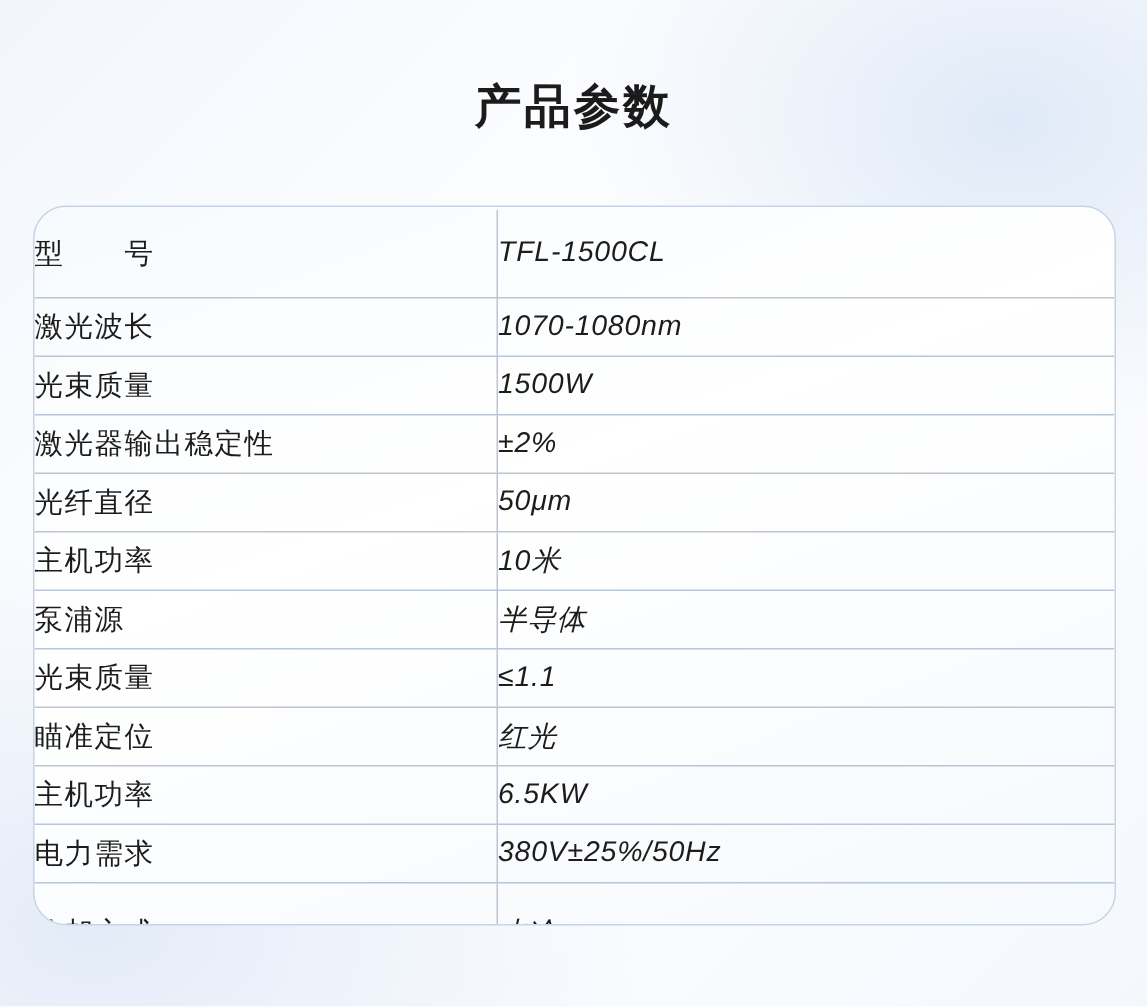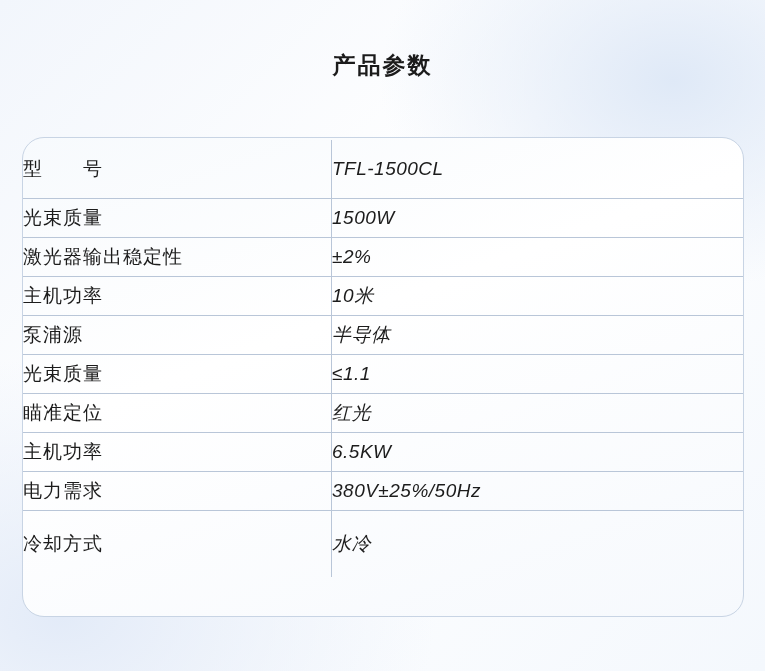--- a/index.html
+++ b/index.html
@@ -18,21 +18,21 @@
     width: 765px;
     height: 671px;
     background:
       radial-gradient(ellipse 420px 300px at 88% 12%, #dfe9f7 0%, rgba(223,233,247,0) 70%),
       radial-gradient(ellipse 520px 360px at 8% 92%, #e3ebf8 0%, rgba(227,235,248,0) 72%),
       linear-gradient(135deg, #f2f6fc 0%, #ffffff 45%, #f4f8fd 100%);
     box-sizing: border-box;
   }
   .title {
     text-align: center;
-    font-size: 23px;
+    font-size: 31px;
     font-weight: bold;
     color: #1b1b1b;
     letter-spacing: 2px;
     padding-top: 52px;
     line-height: 1.2;
   }
   .table-card {
     position: absolute;
     left: 22px;
     top: 137px;
@@ -90,26 +90,34 @@
   <div class="title">产品参数</div>
 
   <div class="table-card">
     <table class="spec">
       <tbody>
         <tr class="first">
           <td class="label">型　　号</td>
           <td class="value">TFL-1500CL</td>
         </tr>
         <tr>
+          <td class="label">激光波长</td>
+          <td class="value">1070-1080nm</td>
+        </tr>
+        <tr>
           <td class="label">光束质量</td>
           <td class="value">1500W</td>
         </tr>
         <tr>
           <td class="label">激光器输出稳定性</td>
           <td class="value">±2%</td>
+        </tr>
+        <tr>
+          <td class="label">光纤直径</td>
+          <td class="value">50μm</td>
         </tr>
         <tr>
           <td class="label">主机功率</td>
           <td class="value">10米</td>
         </tr>
         <tr>
           <td class="label">泵浦源</td>
           <td class="value">半导体</td>
         </tr>
         <tr>

